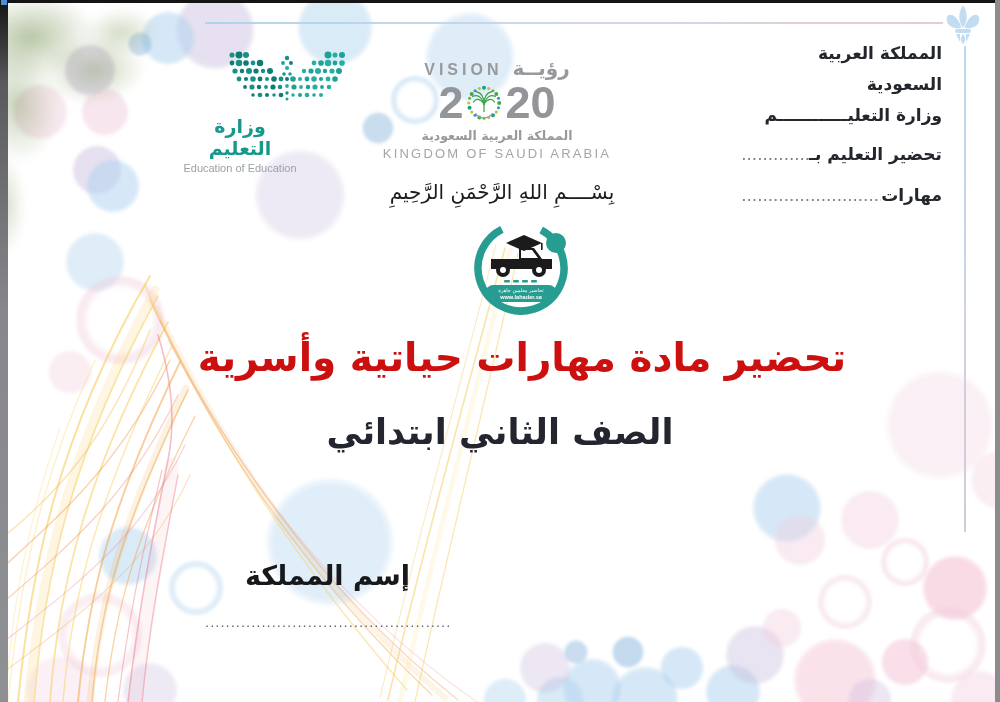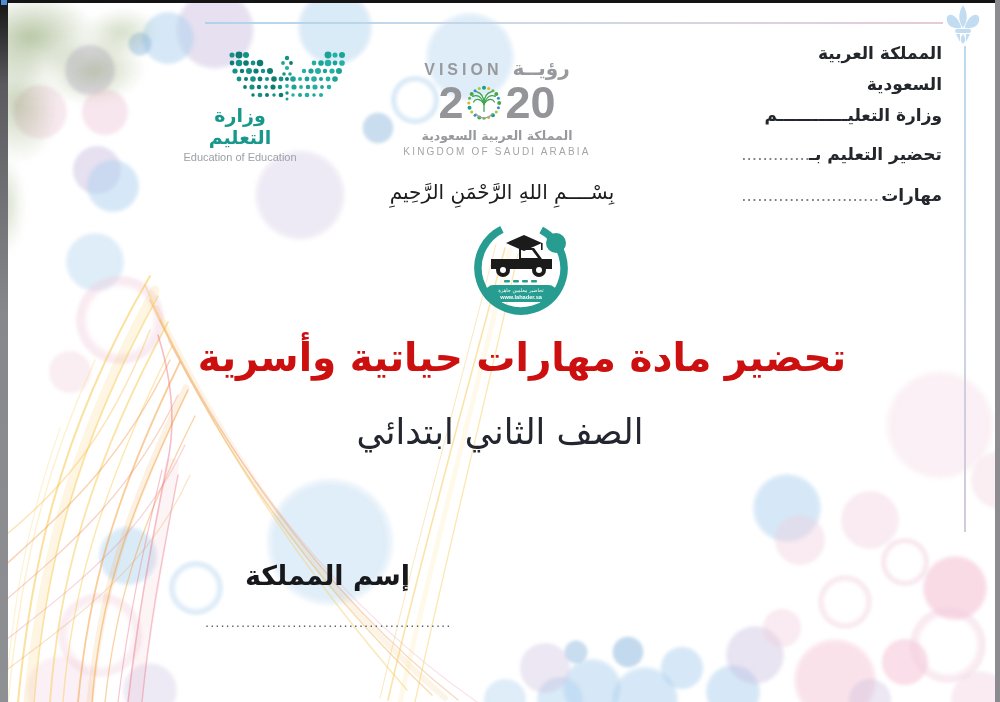--- a/index.html
+++ b/index.html
@@ -28,45 +28,45 @@
     background:radial-gradient(ellipse 28px 70px at 22px 70px, rgba(130,155,95,.35), transparent 72%);}
   #threads-svg{left:0;top:238px;z-index:1;pointer-events:none;}
   .hline{left:205px;top:22px;width:738px;height:2px;z-index:1;
     background:linear-gradient(90deg,#a9d2ec 0%,#c9d4e4 45%,#e3c6d2 100%);opacity:.9;}
   .vline{left:964px;top:46px;width:2px;height:486px;z-index:1;
     background:linear-gradient(#b5d5ec 0%,#c9cede 60%,#cfc4d4 100%);opacity:.9;}
   .fleur{left:941px;top:3px;z-index:2;}
   
   .moe-logo{left:170px;top:50px;width:185px;z-index:3;text-align:center;}
   .moe-dots{display:block;margin:0 auto 0 58px;}
-  .moe-ar{margin-top:0;font-size:19px;font-weight:700;color:var(--moe-teal,#17988b);direction:rtl;width:120px;margin-left:10px;}
+  .moe-ar{margin-top:11px;font-size:19px;font-weight:700;color:var(--moe-teal,#17988b);direction:rtl;width:120px;margin-left:10px;}
   .moe-en{font-size:11px;color:#9ba1a6;font-family:"Liberation Sans",sans-serif;width:140px;margin-left:0;margin-top:3px;}
   
   .vision{left:382px;top:56px;width:230px;z-index:3;text-align:center;color:var(--vision-gray,#97999c);}
   .vision-row1{display:flex;justify-content:center;align-items:baseline;gap:10px;
     font-family:"Liberation Sans",sans-serif;}
   .vision-en{font-size:16px;font-weight:700;letter-spacing:4px;}
   .vision-ar{font-size:20px;font-weight:700;direction:rtl;font-family:"DejaVu Sans",sans-serif;}
   .vision-year{display:flex;justify-content:center;align-items:center;gap:1px;margin-top:2px;
     font-family:"Liberation Sans",sans-serif;font-size:45px;font-weight:700;color:#939599;line-height:42px;}
   .vision-country-ar{font-size:12.5px;font-weight:700;margin-top:4px;direction:rtl;}
-  .vision-country-en{font-size:10px;letter-spacing:2.2px;margin-top:3px;color:#a3a5a8;font-family:"Liberation Sans",sans-serif;}
+  .vision-country-en{font-size:13px;letter-spacing:2.2px;margin-top:3px;color:#a3a5a8;font-family:"Liberation Sans",sans-serif;}
   
   .gov{right:58px;top:38px;width:200px;z-index:3;direction:rtl;text-align:right;
     color:#23262b;font-weight:700;font-size:17px;line-height:31px;}
   .gov-row{display:flex;align-items:baseline;}
   .gov-dots{flex:1;font-size:10px;letter-spacing:1.5px;color:#7d8085;overflow:hidden;white-space:nowrap;direction:ltr;text-align:left;padding-top:10px;}
   
   .bismillah{left:0;top:180px;width:1000px;text-align:center;z-index:3;
     font-size:20px;color:#1c1c1c;direction:rtl;transform:translateX(2px);}
   .lahader{left:468px;top:219px;z-index:3;}
   .main-title{left:0;top:335px;width:1000px;margin:0;text-align:center;z-index:3;
     font-size:39px;font-weight:700;color:var(--title-red,#cc1010);direction:rtl;transform:translateX(22px);}
   .sub-title{left:0;top:412px;width:1000px;margin:0;text-align:center;z-index:3;
-    font-size:35px;font-weight:400;color:var(--subtitle-dark,#23262f);direction:rtl;}
+    font-size:35px;font-weight:700;color:var(--subtitle-dark,#23262f);direction:rtl;}
   
   .teacher-label{left:250px;top:560px;width:160px;z-index:3;text-align:center;
     font-size:27px;font-weight:700;color:#17181c;direction:rtl;white-space:nowrap;}
   .teacher-dots{left:205px;top:615px;width:250px;z-index:3;
     font-size:13px;letter-spacing:1px;color:#5c5f63;white-space:nowrap;overflow:hidden;}
 </style>
 </head>
 <body>
 
 <div class="abs" id="bubbles-layer">

